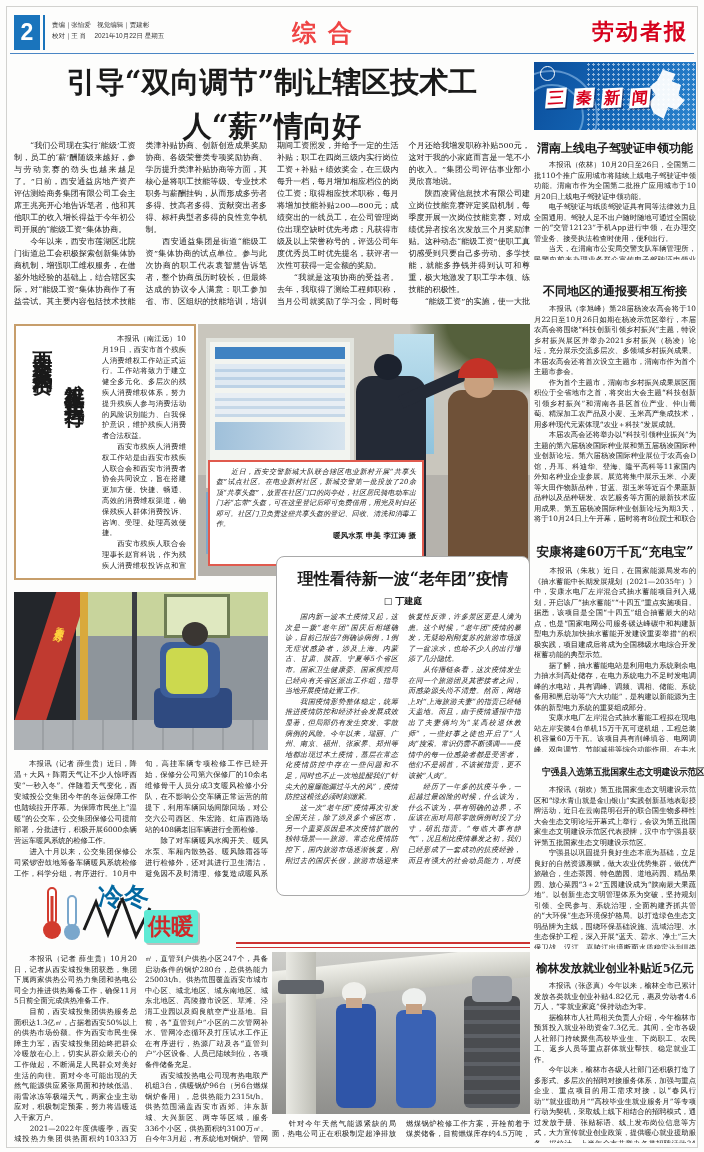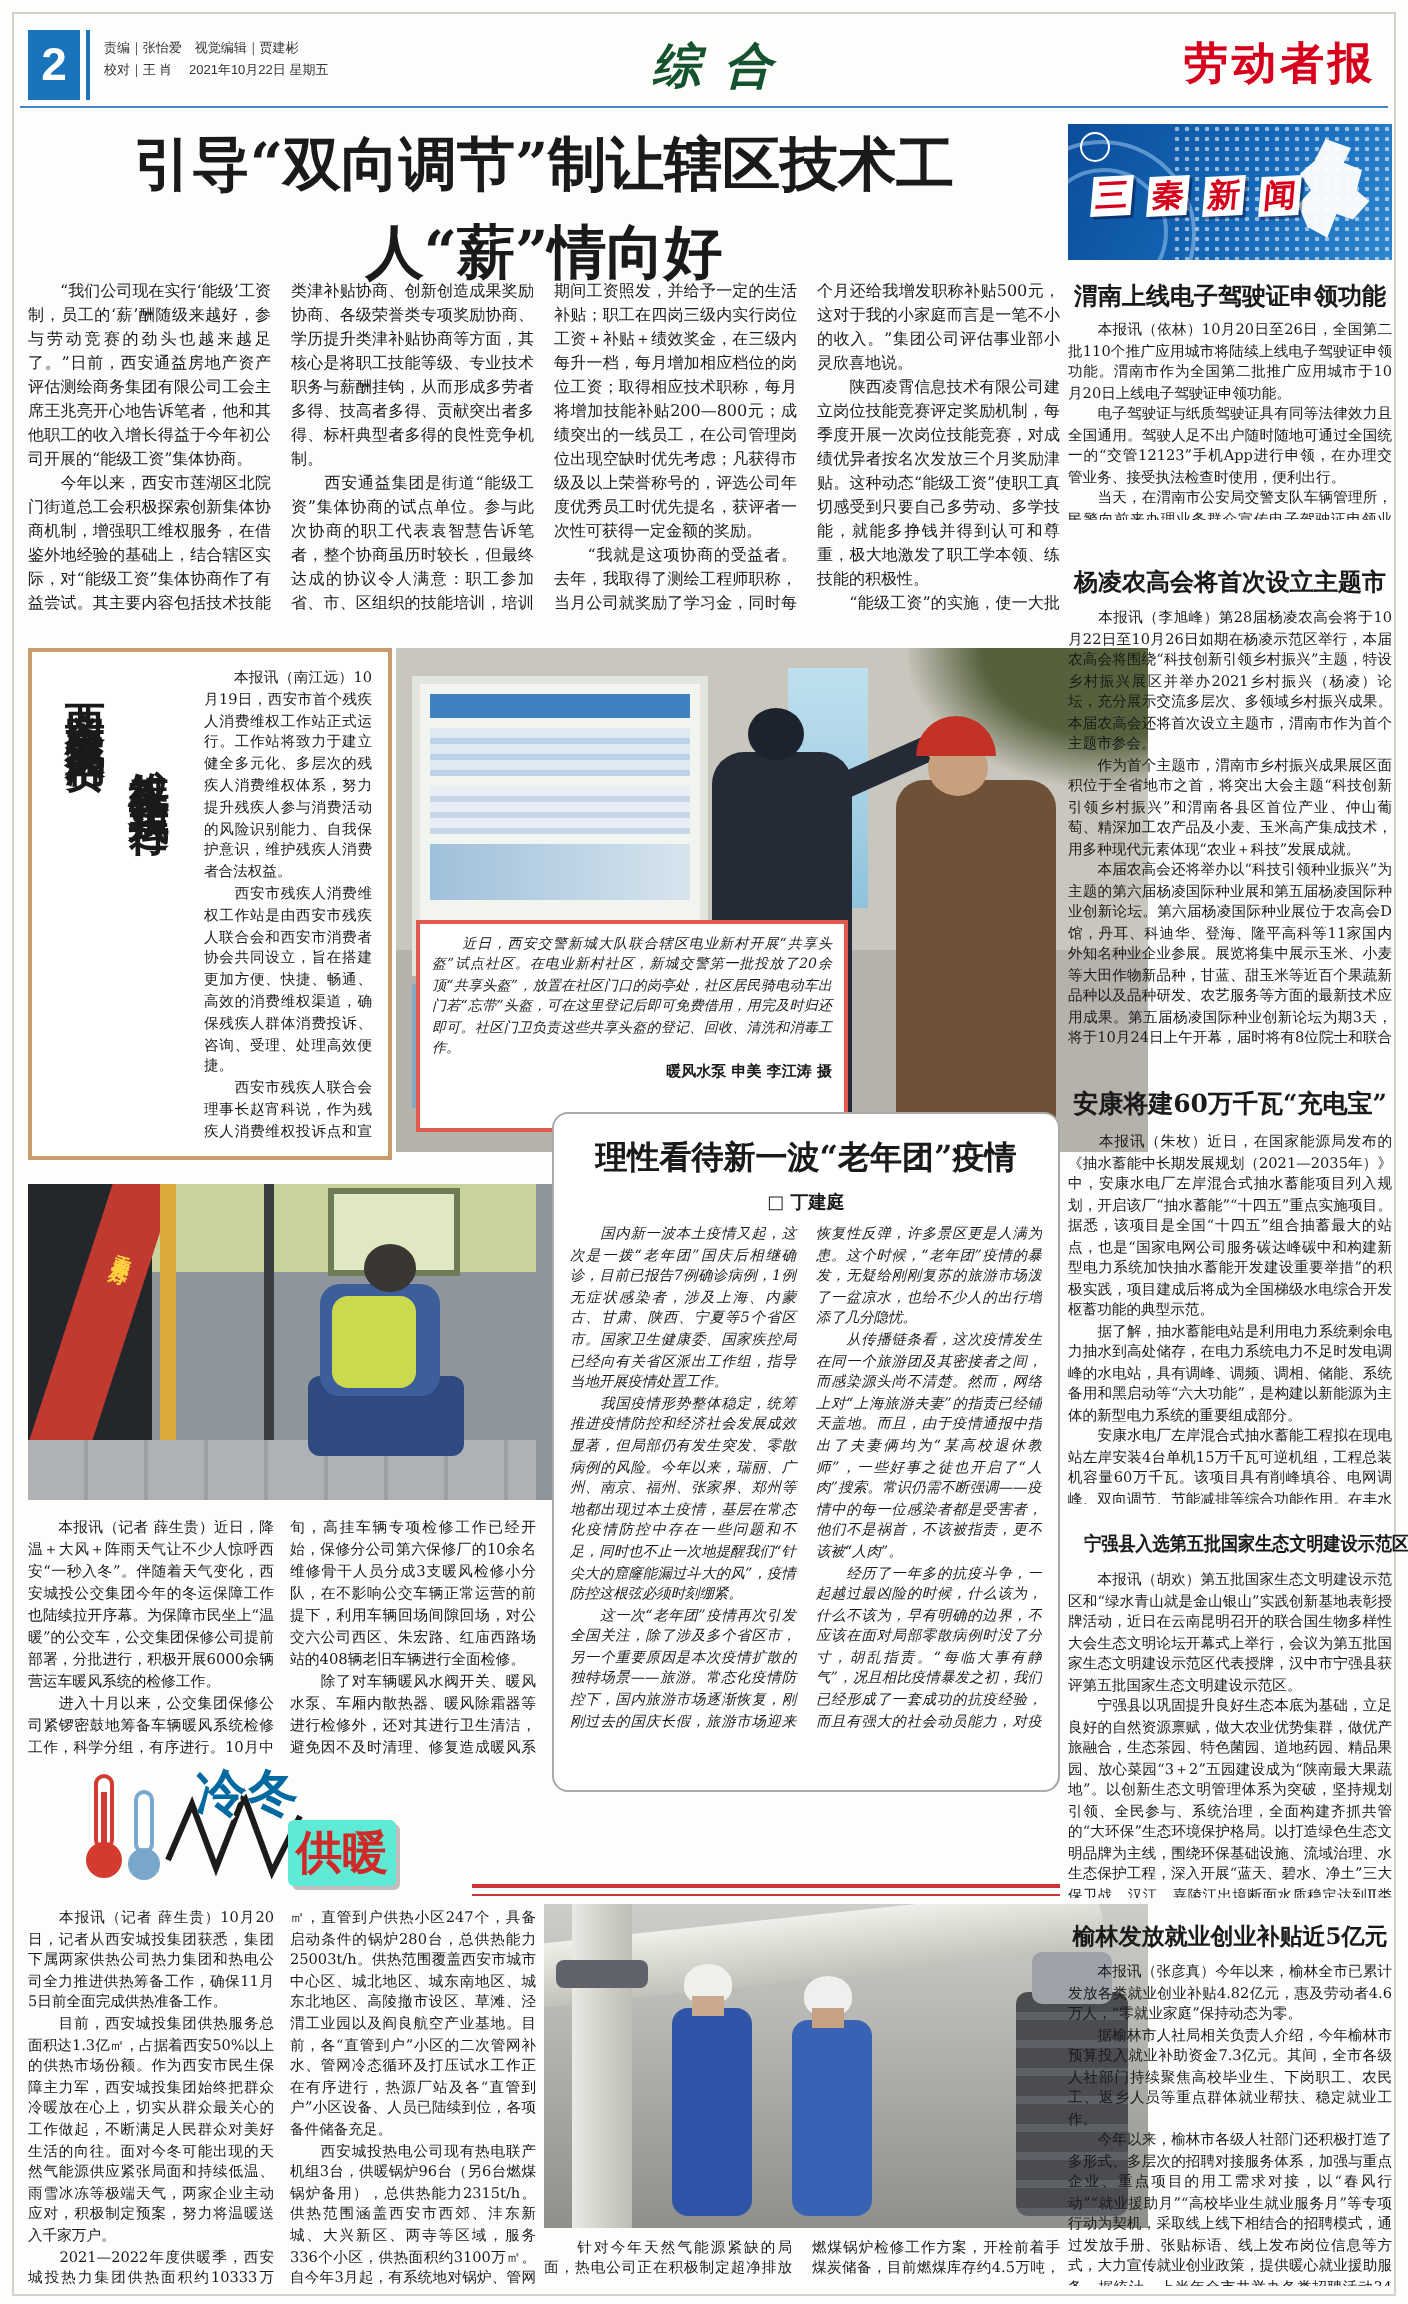--- a/index.html
+++ b/index.html
@@ -5,35 +5,35 @@
   html,body{margin:0;padding:0;background:#e9e9e7;}
   #page{position:relative;width:704px;height:1152px;background:#fdfdfc;overflow:hidden;
         font-family:"DejaVu Serif","Liberation Serif",serif;color:#1a1a1a;}
   .abs{position:absolute;}
   .frame{left:6px;top:6px;width:690px;height:1140px;border:1px solid #d2d2cf;}
   
   .pagenum{left:14px;top:15px;width:26px;height:35px;background:#1a74bc;color:#fff;
            font:bold 23px/35px "Liberation Sans",sans-serif;text-align:center;}
   .pagenum-rule{left:43px;top:15px;width:2px;height:35px;background:#1a74bc;}
   .meta{left:52px;top:19px;font:6.5px/11px "Liberation Sans",sans-serif;color:#333;white-space:pre-line;}
-  .section-title{left:292px;top:17px;width:140px;text-align:center;color:#14532d;
-                 font-weight:bold;font-size:24px;letter-spacing:12px;font-style:italic;}
+  .section-title{left:292px;top:17px;width:140px;color:#ef4444;
+                 font-weight:bold;font-size:24px;letter-spacing:12px;}
   .masthead{right:16px;top:17px;color:#d6001c;font-weight:bold;font-size:22px;letter-spacing:2px;}
   .header-rule{left:10px;top:53px;width:684px;height:1px;background:#4a86c5;}
   
   .lead-head{left:14px;top:60px;width:516px;text-align:center;font-weight:bold;font-size:29px;line-height:44px;}
   .lead-sub{left:14px;top:110px;width:516px;text-align:center;font-weight:bold;font-size:15px;}
   .bodytext{font-size:8px;line-height:12px;text-align:justify;white-space:pre-line;overflow:hidden;}
   .lead-body{left:14px;top:140px;width:516px;height:178px;column-count:4;column-gap:10px;}
   
   .dbox{left:14px;top:324px;width:178px;height:252px;border:2px solid #c79e6b;background:#fff;}
   .vtitle{position:absolute;writing-mode:vertical-rl;font-weight:bold;font-size:20px;letter-spacing:3px;}
   .dbody{position:absolute;left:86px;top:8px;width:84px;height:236px;font-size:7.3px;line-height:10.8px;}
   
-  .photo{overflow:hidden;padding-left:44px;}
+  .photo{overflow:hidden;}
   .helmet-photo{left:198px;top:324px;width:332px;height:252px;
      background:linear-gradient(#c9c6bd 0 60%,#b5b2ac 60% 100%);}
   .caption-box{position:absolute;left:10px;bottom:10px;width:216px;height:106px;background:#fff;
      border:2px solid #e05a4e;padding:5px 6px;box-sizing:border-box;}
   .caption-text{font-size:7px;line-height:10.4px;text-align:justify;font-style:italic;white-space:pre-line;}
   .credit{font-size:7.5px;font-weight:bold;text-align:right;margin-top:2px;}
   
   .bus-head{left:14px;top:556px;width:254px;text-align:center;font-weight:bold;font-size:19px;}
   .bus-photo{left:14px;top:592px;width:254px;height:158px;background:#8e959b;}
   .bus-body{left:14px;top:758px;width:254px;height:124px;column-count:2;column-gap:8px;font-size:7.4px;line-height:11px;}
@@ -203,21 +203,21 @@
       <span class="tile">新</span>
       <span class="tile">闻</span>
     </div>
   </div>
 
   <div class="abs sb sb-head" style="top:140px;font-size:12px;font-family:Liberation Serif, serif;">渭南上线电子驾驶证申领功能</div>
   <div class="abs sb sb-body" style="top:160px;height:100px;">　　本报讯（依林）10月20日至26日，全国第二批110个推广应用城市将陆续上线电子驾驶证申领功能。渭南市作为全国第二批推广应用城市于10月20日上线电子驾驶证申领功能。
 　　电子驾驶证与纸质驾驶证具有同等法律效力且全国通用。驾驶人足不出户随时随地可通过全国统一的“交管12123”手机App进行申领，在办理交管业务、接受执法检查时使用，便利出行。
 　　当天，在渭南市公安局交警支队车辆管理所，民警向前来办理业务群众宣传电子驾驶证申领业务，并展示“交管12123”App电子驾照申领动能。</div>
 
-  <div class="abs sb sb-head" style="top:283px;font-size:12px;">杨凌农高会将首次设立主题市</div>
+  <div class="abs sb sb-head" style="top:283px;font-size:12px;">不同地区的通报要相互衔接</div>
   <div class="abs sb sb-body" style="top:304px;height:218px;">　　本报讯（李旭峰）第28届杨凌农高会将于10月22日至10月26日如期在杨凌示范区举行，本届农高会将围绕“科技创新引领乡村振兴”主题，特设乡村振兴展区并举办2021乡村振兴（杨凌）论坛，充分展示交流多层次、多领域乡村振兴成果。本届农高会还将首次设立主题市，渭南市作为首个主题市参会。
 　　作为首个主题市，渭南市乡村振兴成果展区面积位于全省地市之首，将突出大会主题“科技创新引领乡村振兴”和渭南各县区首位产业、仲山葡萄、精深加工农产品及小麦、玉米高产集成技术，用多种现代元素体现“农业＋科技”发展成就。
 　　本届农高会还将举办以“科技引领种业振兴”为主题的第六届杨凌国际种业展和第五届杨凌国际种业创新论坛。第六届杨凌国际种业展位于农高会D馆，丹耳、科迪华、登海、隆平高科等11家国内外知名种业企业参展。展览将集中展示玉米、小麦等大田作物新品种，甘蓝、甜玉米等近百个果蔬新品种以及品种研发、农艺服务等方面的最新技术应用成果。第五届杨凌国际种业创新论坛为期3天，将于10月24日上午开幕，届时将有8位院士和联合国粮农组织等国际组织、国内外研发机构、国际国内种业龙头企业负责人出席论坛。论坛还将发布杨凌农作物新品种，为国际玉米小麦改良中心（CIMMYT）杨凌旱区研究中心揭牌。</div>
 
   <div class="abs sb sb-head" style="top:544px;font-size:12.5px;">安康将建60万千瓦“充电宝”</div>
   <div class="abs sb sb-body" style="top:566px;height:186px;">　　本报讯（朱枚）近日，在国家能源局发布的《抽水蓄能中长期发展规划（2021—2035年）》中，安康水电厂左岸混合式抽水蓄能项目列入规划，开启该厂“抽水蓄能”“十四五”重点实施项目。据悉，该项目是全国“十四五”组合抽蓄最大的站点，也是“国家电网公司服务碳达峰碳中和构建新型电力系统加快抽水蓄能开发建设重要举措”的积极实践，项目建成后将成为全国梯级水电综合开发枢蓄功能的典型示范。
 　　据了解，抽水蓄能电站是利用电力系统剩余电力抽水到高处储存，在电力系统电力不足时发电调峰的水电站，具有调峰、调频、调相、储能、系统备用和黑启动等“六大功能”，是构建以新能源为主体的新型电力系统的重要组成部分。
 　　安康水电厂左岸混合式抽水蓄能工程拟在现电站左岸安装4台单机15万千瓦可逆机组，工程总装机容量60万千瓦。该项目具有削峰填谷、电网调峰、双向调节、节能减排等综合功能作用。在丰水期，按照蓄能机组工况运行，主要消纳系统调峰、消纳风光新能源；在汛期通过增加安康水电站的装机容量，增加弃水电量，提高电站水量利用率，增加水库运用灵活性，利于防洪减灾，同时增加电站综合效益。</div>
 
   <div class="abs sb sb-head" style="top:766px;font-size:9.5px;transform:scaleX(.9);transform-origin:center;">宁强县入选第五批国家生态文明建设示范区</div>

